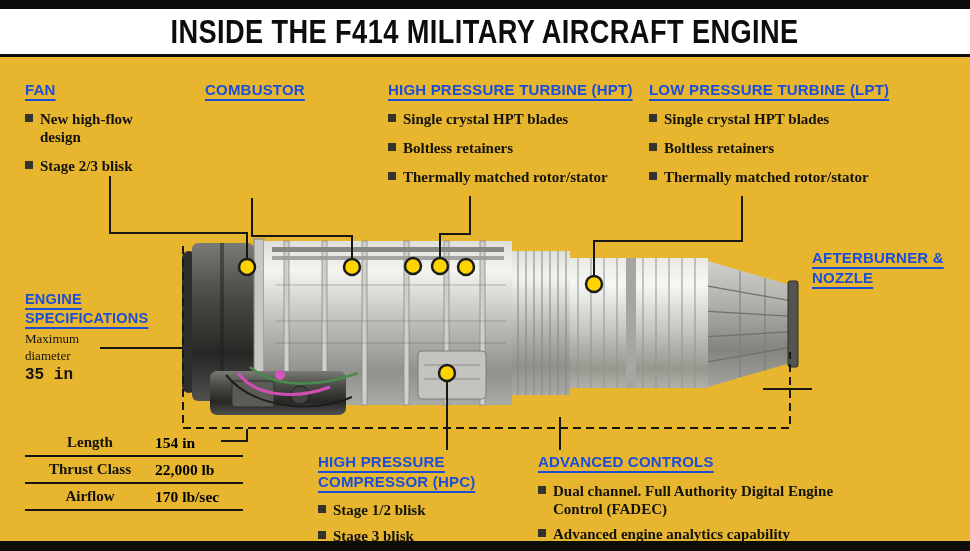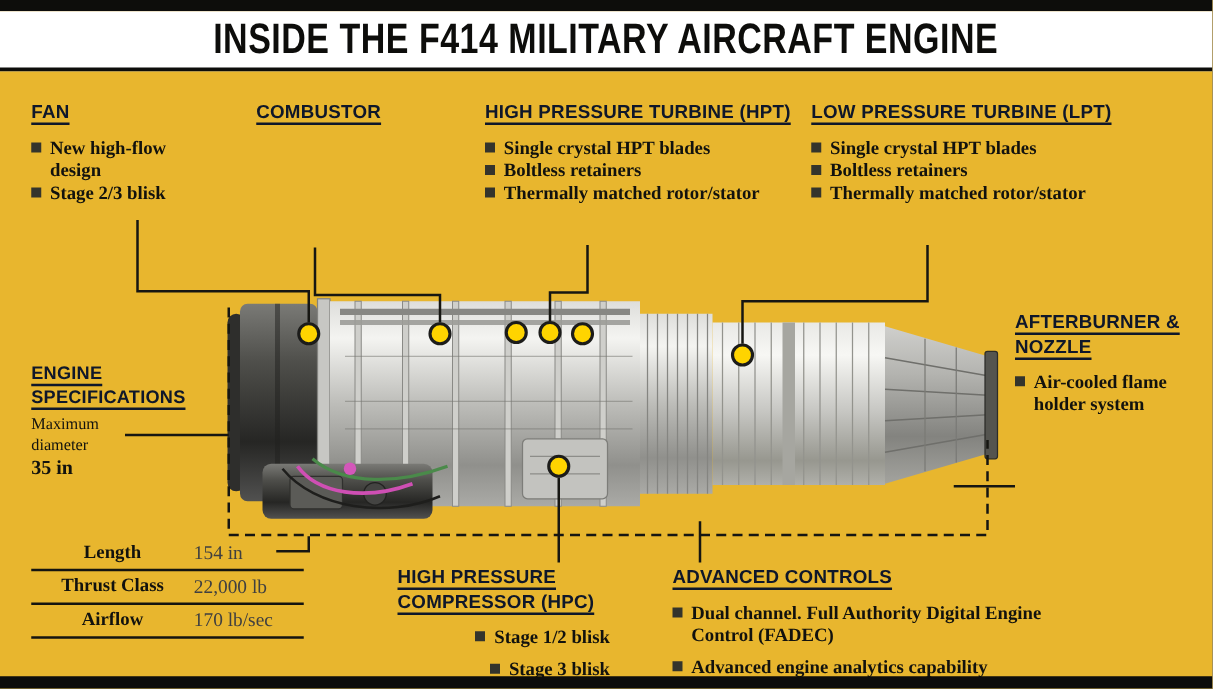--- a/index.html
+++ b/index.html
@@ -21,35 +21,35 @@
     letter-spacing:.5px; color:#0d0d0b; transform:scaleX(.8);
   }
   .bottombar { position:absolute; left:0; top:541px; width:970px; height:10px; background:#0d0d0b; }
 
   .layer { position:absolute; inset:0; pointer-events:none; }
   .engine-wrap { position:absolute; left:180px; top:225px; width:620px; height:200px; }
 
   .callout { position:absolute; }
   .heading {
     font-family:"Liberation Sans", sans-serif; font-weight:700; font-size:15px; line-height:1.3;
-    color:#0f172a; letter-spacing:.2px;
+    color:#1d4ed8; letter-spacing:.2px;
     text-decoration:underline; text-decoration-thickness:2px; text-underline-offset:4px;
     margin-bottom:10px;
   }
-  .items { display:flex; flex-direction:column; }
+  .items { display:flex; flex-direction:column; gap:11px; }
   .item { display:flex; gap:7px; font-weight:700; font-size:15px; line-height:1.22; }
   .bullet { width:8px; height:8px; background:#34342c; margin-top:4px; flex:0 0 8px; }
 
   .maxdia-label { font-size:13px; line-height:1.32; width:96px; }
-  .maxdia-value { font-weight:700; font-size:16px; margin-top:2px; }
+  .maxdia-value { font-weight:700; font-size:16px; margin-top:2px;font-family:Liberation Mono, monospace; }
 
   .spec-table { position:absolute; left:25px; top:430px; width:218px; }
   .spec-row { display:flex; align-items:center; height:27px; border-bottom:2px solid #141410; }
   .spec-label { width:130px; font-size:15px; font-weight:700;text-align:center; }
-  .spec-value { font-size:15.5px; font-weight:400; color:#404040; }
+  .spec-value { font-size:15.5px; font-weight:700; color:#000000; }
 </style>
 </head>
 <body>
 
 <div class="page">
 
   <div class="topbar"></div>
   <div class="titleband">
     <span class="title">INSIDE THE F414 MILITARY AIRCRAFT ENGINE</span>
   </div>
@@ -225,30 +225,26 @@
     </div>
     <div class="spec-row">
       <span class="spec-label">Airflow</span>
       <span class="spec-value">170 lb/sec</span>
     </div>
   </div>
 
   <div class="callout" style="left:812px; top:248px; width:150px;">
     <div class="heading">AFTERBURNER &amp; NOZZLE</div>
     <div class="items">
-      <div class="item">
-          <span class="bullet"></span>
-          <span>Air-cooled flame holder system</span>
-        </div>
     </div>
   </div>
 
   <div class="callout" style="left:318px; top:452px; width:170px;">
     <div class="heading">HIGH PRESSURE COMPRESSOR (HPC)</div>
-    <div class="items" style="gap:8px;align-items:flex-end;">
+    <div class="items" style="gap:8px;">
       <div class="item">
           <span class="bullet"></span>
           <span>Stage 1/2 blisk</span>
         </div>
       <div class="item">
           <span class="bullet"></span>
           <span>Stage 3 blisk</span>
         </div>
     </div>
   </div>

